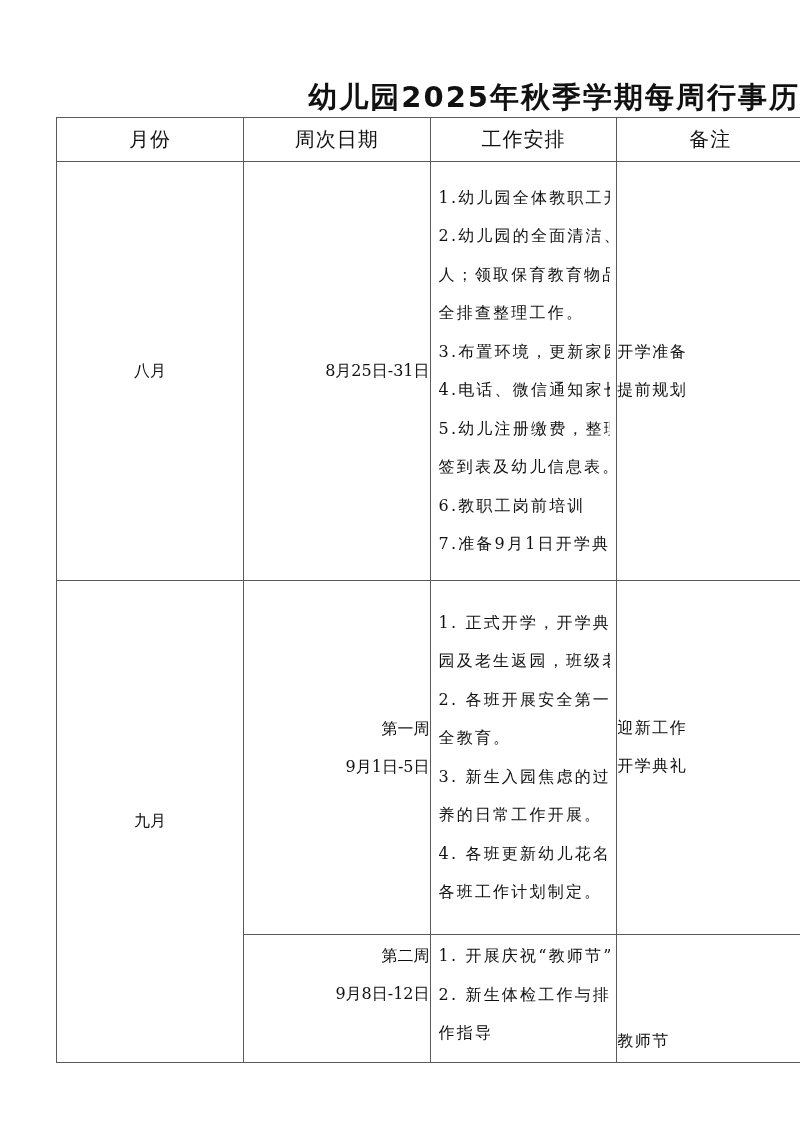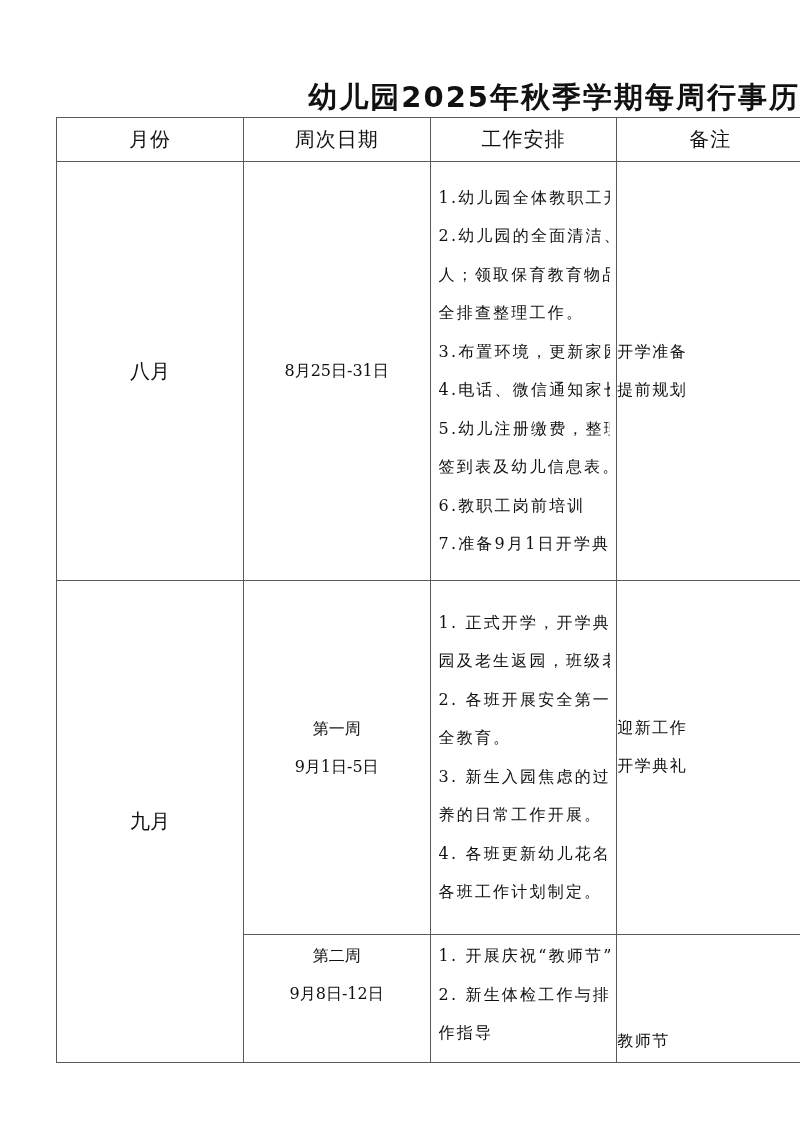--- a/index.html
+++ b/index.html
@@ -3,22 +3,22 @@
 <meta charset="utf-8">
 <style>
   html, body { margin:0; padding:0; background:#ffffff; }
   body { width:800px; height:1131px; position:relative; overflow:hidden;
          font-family:"DejaVu Serif","Liberation Serif",serif; color:#111; }
   .title { position:absolute; left:0; top:78px; width:800px; text-align:right;
            font-family:"DejaVu Sans","Liberation Sans",sans-serif; font-size:29px; font-weight:bold; letter-spacing:2px; color:#111; }
   table { position:absolute; left:56px; top:117px; width:748px; border-collapse:collapse; table-layout:fixed; }
   td, th { border:1.5px solid #5a5a5a; padding:0; vertical-align:middle; }
   th { height:43px; font-weight:normal; font-size:20px; font-family:"DejaVu Sans","Liberation Sans",sans-serif; text-align:center; letter-spacing:1px; }
-  .c-month { width:58px; text-align:center; font-size:20px; }
-  .c-date { width:159px; text-align:center; font-size:16px; line-height:38px; }
+  .c-month { width:58px; text-align:center; font-size:16px; }
+  .c-date { width:159px; text-align:right; font-size:16px; line-height:38px; }
   .c-work { width:378px; padding:0 6px 0 8px; font-size:16px; line-height:38.5px; letter-spacing:2.2px; }
   .c-note { width:96px; font-size:16px; line-height:38px; letter-spacing:1.5px; }
   .line { display:block; white-space:nowrap; overflow:hidden; }
   .row-aug td { height:418px; }
   .row-sep1 td { height:333px; }
   .row-sep2 td { height:125px; }
   .row-sep2 .c-date { vertical-align:top; padding-top:2px; }
   .row-sep2 .c-work { vertical-align:top; padding-top:2px; }
   .row-sep2 .c-note { vertical-align:bottom; padding-bottom:2px; }
   .row-sep1 .c-note { padding-bottom:20px;font-family:Liberation Mono, monospace; }

